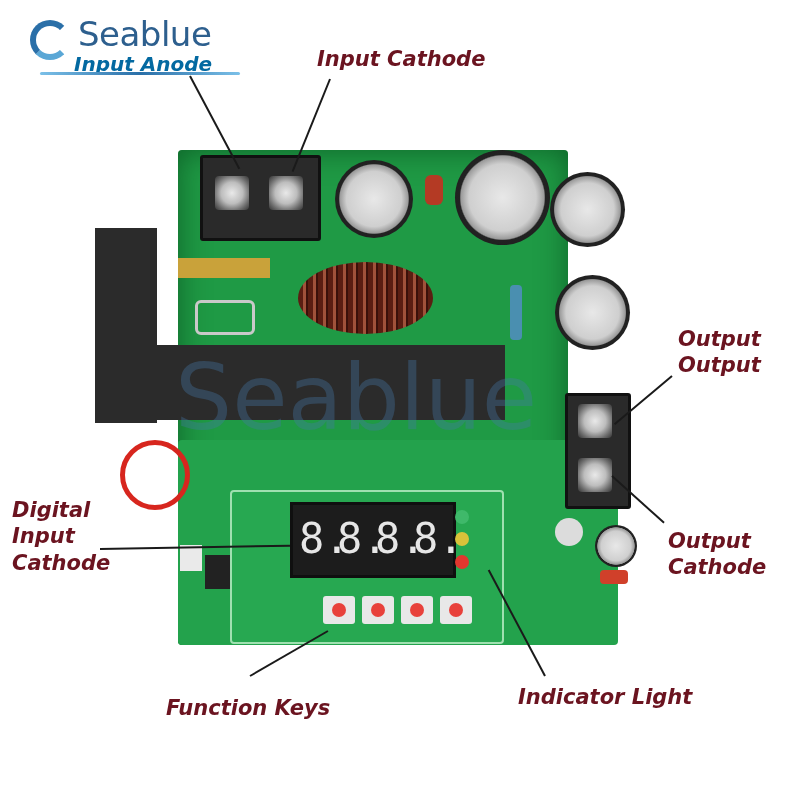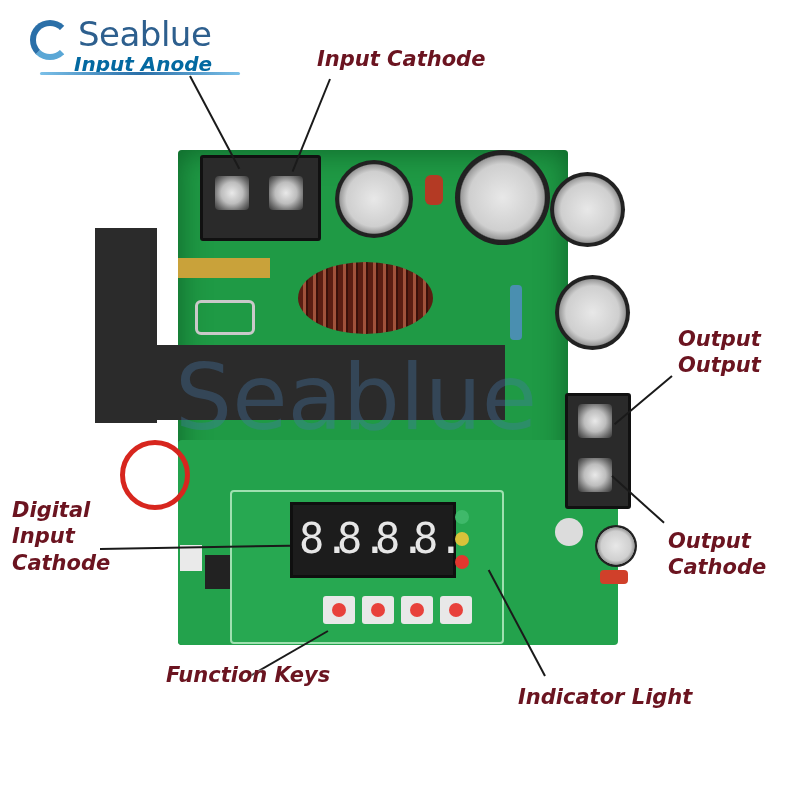--- a/index.html
+++ b/index.html
@@ -118,14 +118,14 @@
 </div>
 <div class="abs label" style="left:668px;top:528px;">
   <div>Output</div>
   <div>Cathode</div>
 </div>
 <div class="abs label" style="left:12px;top:497px;">
   <div>Digital</div>
   <div>Input</div>
   <div>Cathode</div>
 </div>
-<div class="abs label" style="left:166px;top:662px;">Function Keys</div>
+<div class="abs label" style="left:166px;top:695px;">Function Keys</div>
 <div class="abs label" style="left:518px;top:684px;text-align:center;">Indicator Light</div>
 
 </body></html>

